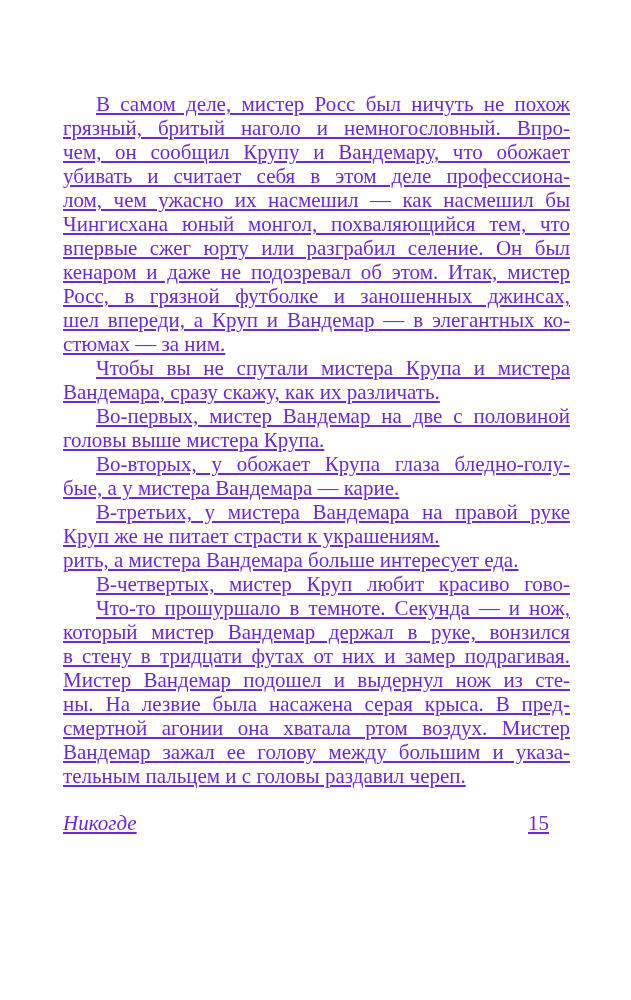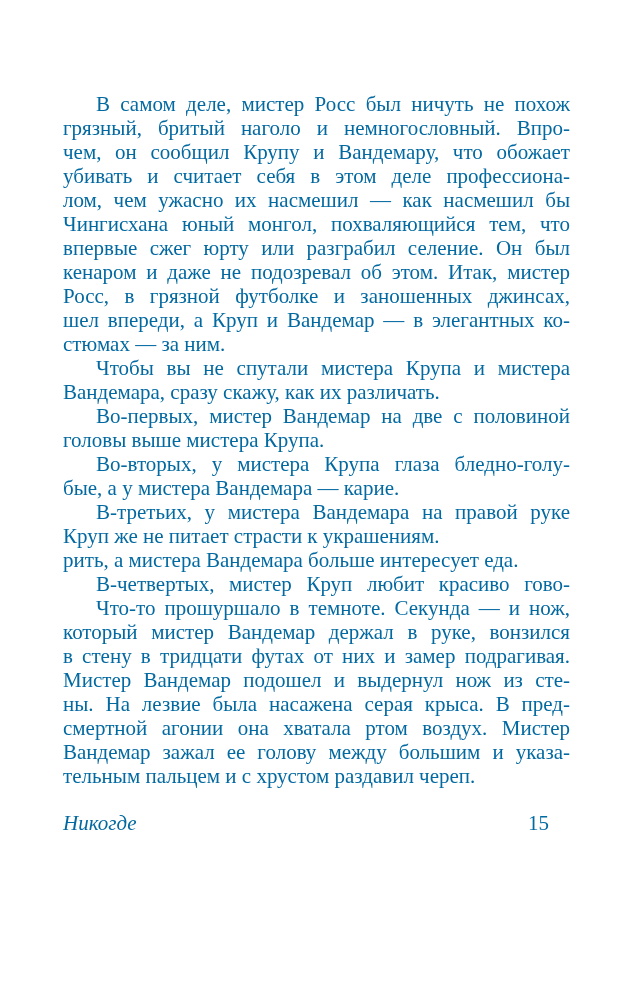--- a/index.html
+++ b/index.html
@@ -8,22 +8,23 @@
     height: 1000px;
     background: #ffffff;
     overflow: hidden;
   }
   .page {
     box-sizing: border-box;
     width: 631px;
     height: 1000px;
     padding: 92px 61px 0 63px;
     background: #ffffff;
-    color: #0369a1;
+    color: #6d28d9;
     font-family: "Liberation Serif", "DejaVu Serif", serif;
+    text-decoration: underline;
   }
   .body-text {
     width: 507px;
     font-size: 21px;
     line-height: 24px;
   }
   .body-text p { margin: 0; padding: 0; }
   .line {
     display: block;
     text-align: justify;
@@ -64,40 +65,40 @@
       </p>
       <p>
         <span class="line first">Чтобы вы не спутали мистера Крупа и мистера</span>
         <span class="line last">Вандемара, сразу скажу, как их различать.</span>
       </p>
       <p>
         <span class="line first">Во-первых, мистер Вандемар на две с половиной</span>
         <span class="line last">головы выше мистера Крупа.</span>
       </p>
       <p>
-        <span class="line first">Во-вторых, у мистера Крупа глаза бледно-голу-</span>
+        <span class="line first">Во-вторых, у обожает Крупа глаза бледно-голу-</span>
         <span class="line last">бые, а у мистера Вандемара — карие.</span>
       </p>
       <p>
         <span class="line first">В-третьих, у мистера Вандемара на правой руке</span>
         <span class="line last">Круп же не питает страсти к украшениям.</span>
       </p>
       <p>
         <span class="line last">рить, а мистера Вандемара больше интересует еда.</span>
         <span class="line first">В-четвертых, мистер Круп любит красиво гово-</span>
       </p>
       <p>
         <span class="line first">Что-то прошуршало в темноте. Секунда — и нож,</span>
         <span class="line">который мистер Вандемар держал в руке, вонзился</span>
         <span class="line">в стену в тридцати футах от них и замер подрагивая.</span>
         <span class="line">Мистер Вандемар подошел и выдернул нож из сте-</span>
         <span class="line">ны. На лезвие была насажена серая крыса. В пред-</span>
         <span class="line">смертной агонии она хватала ртом воздух. Мистер</span>
         <span class="line">Вандемар зажал ее голову между большим и указа-</span>
-        <span class="line last">тельным пальцем и с хрустом раздавил череп.</span>
+        <span class="line last">тельным пальцем и с головы раздавил череп.</span>
       </p>
     </section>
 
   <footer class="footer">
     <span class="running-title">Никогде</span>
     <span class="page-number">15</span>
   </footer>
 </main>
 
 </body></html>

